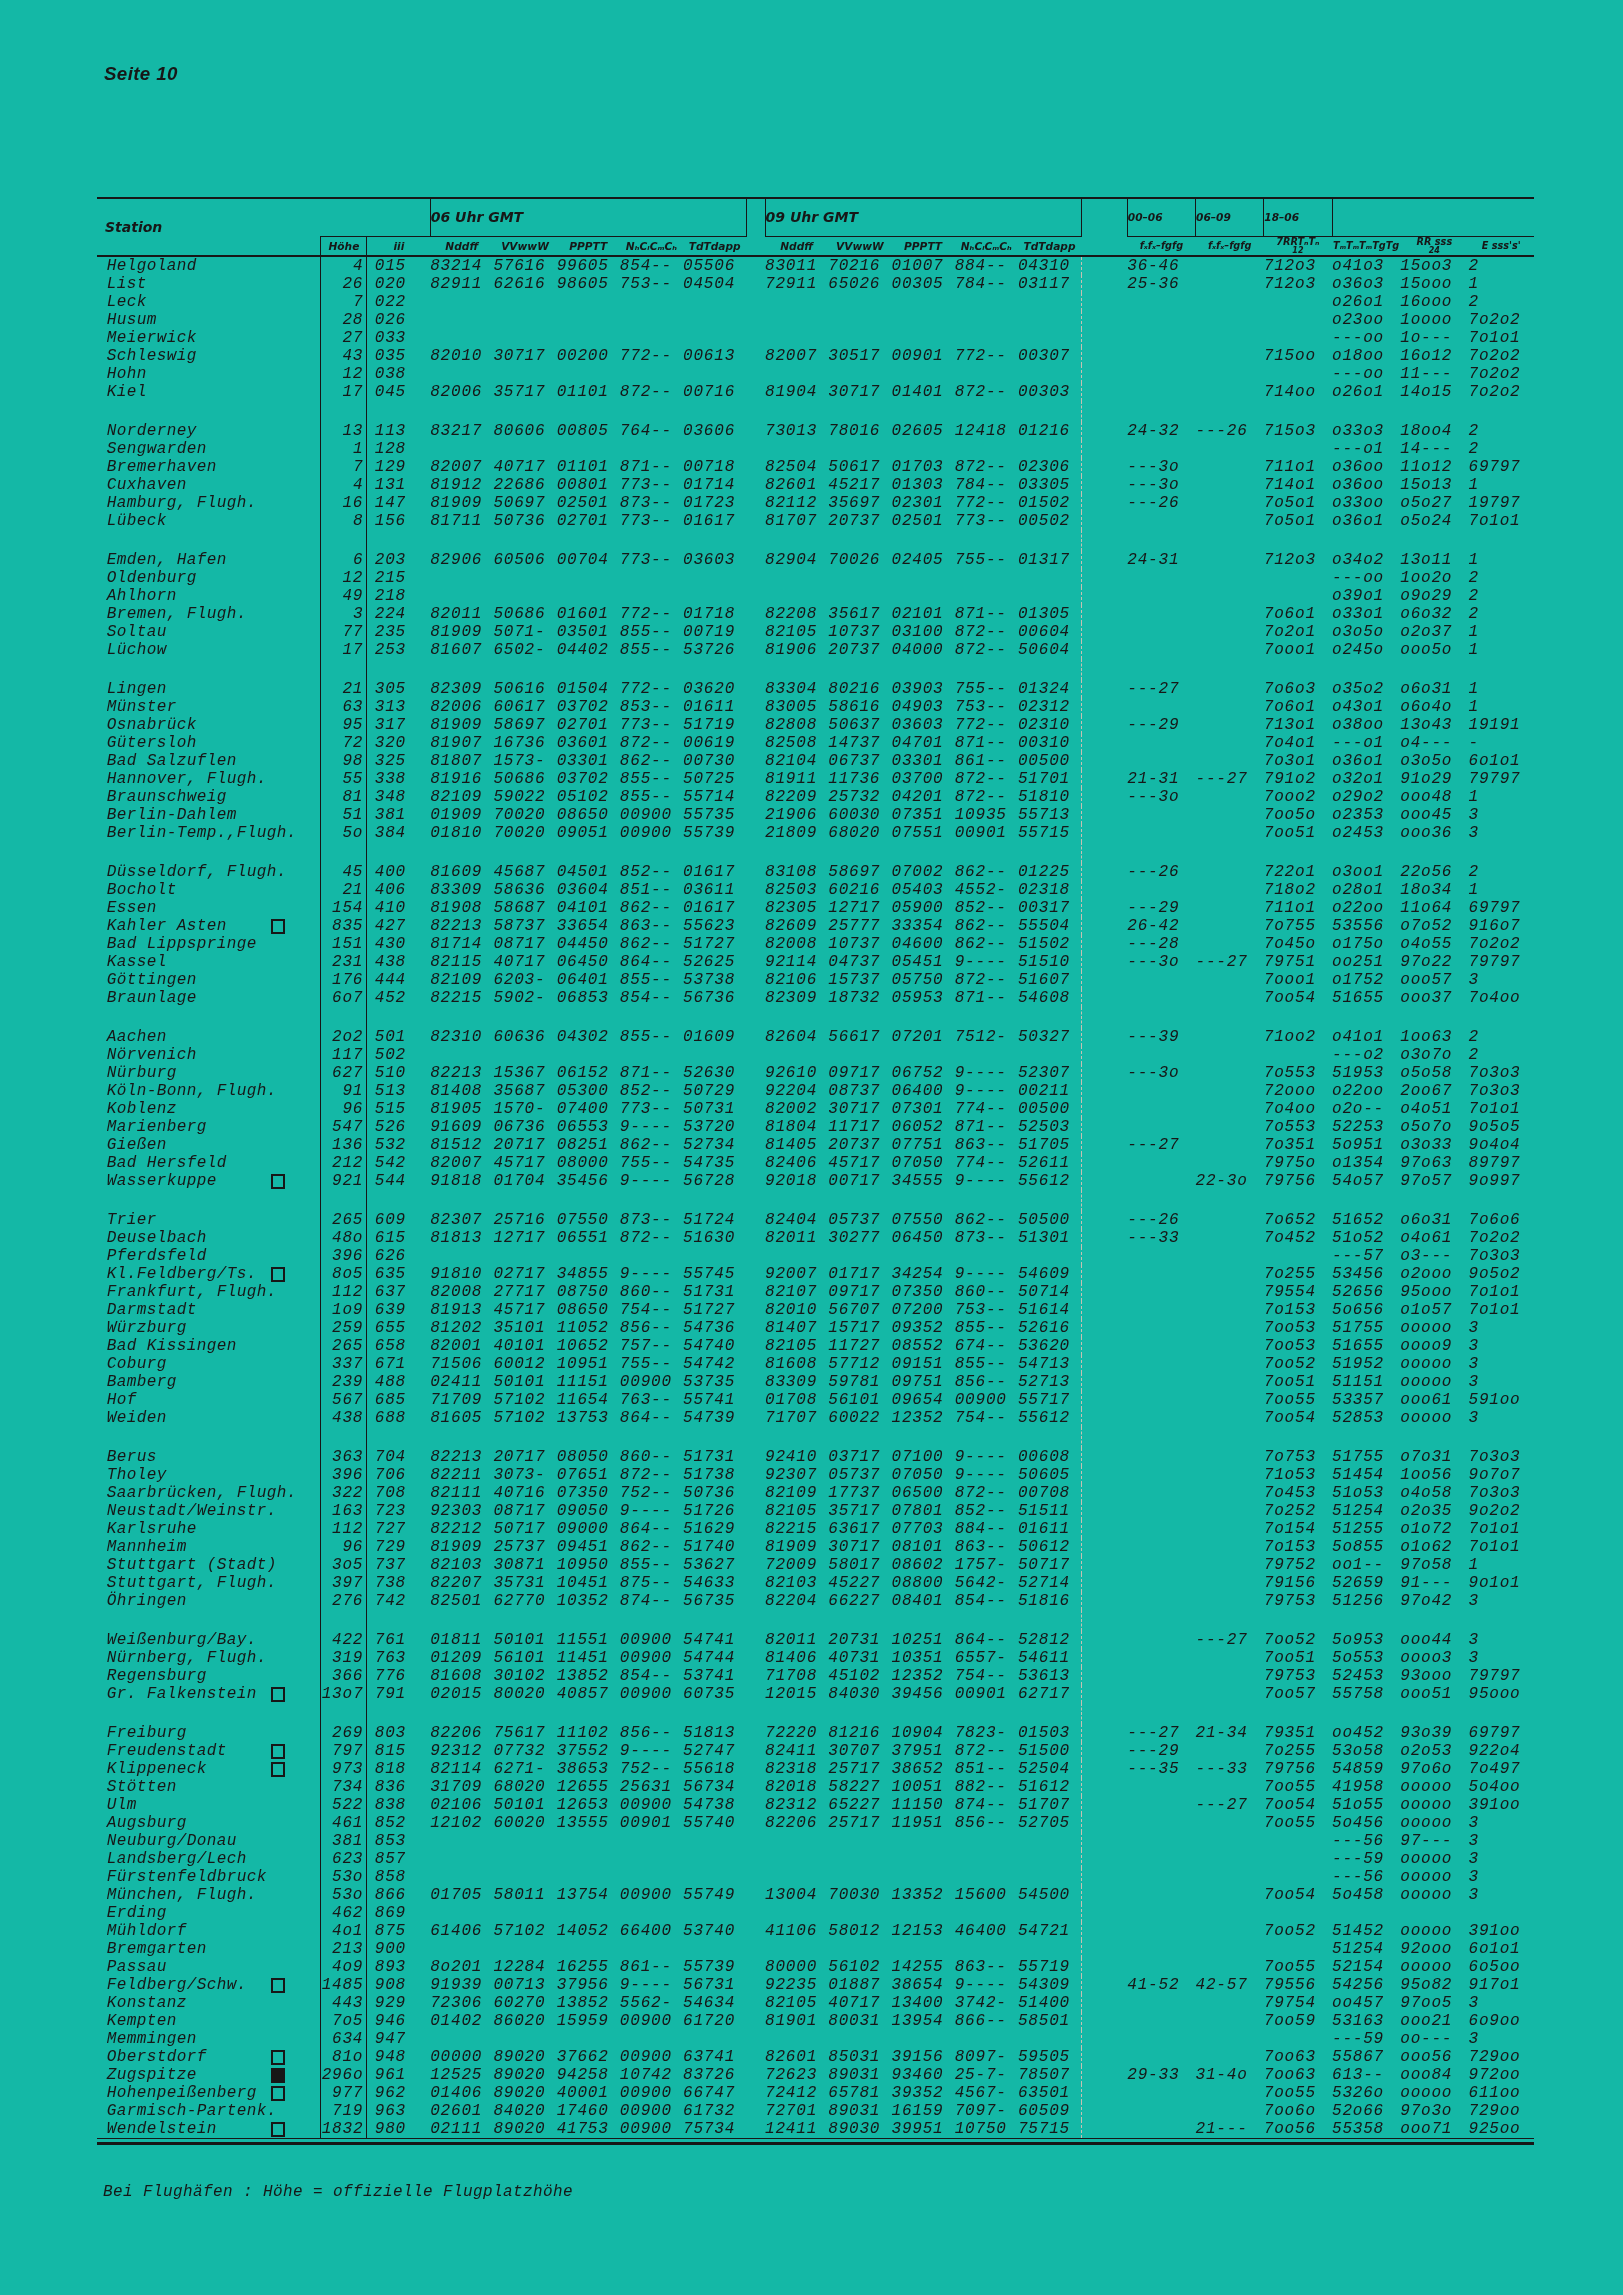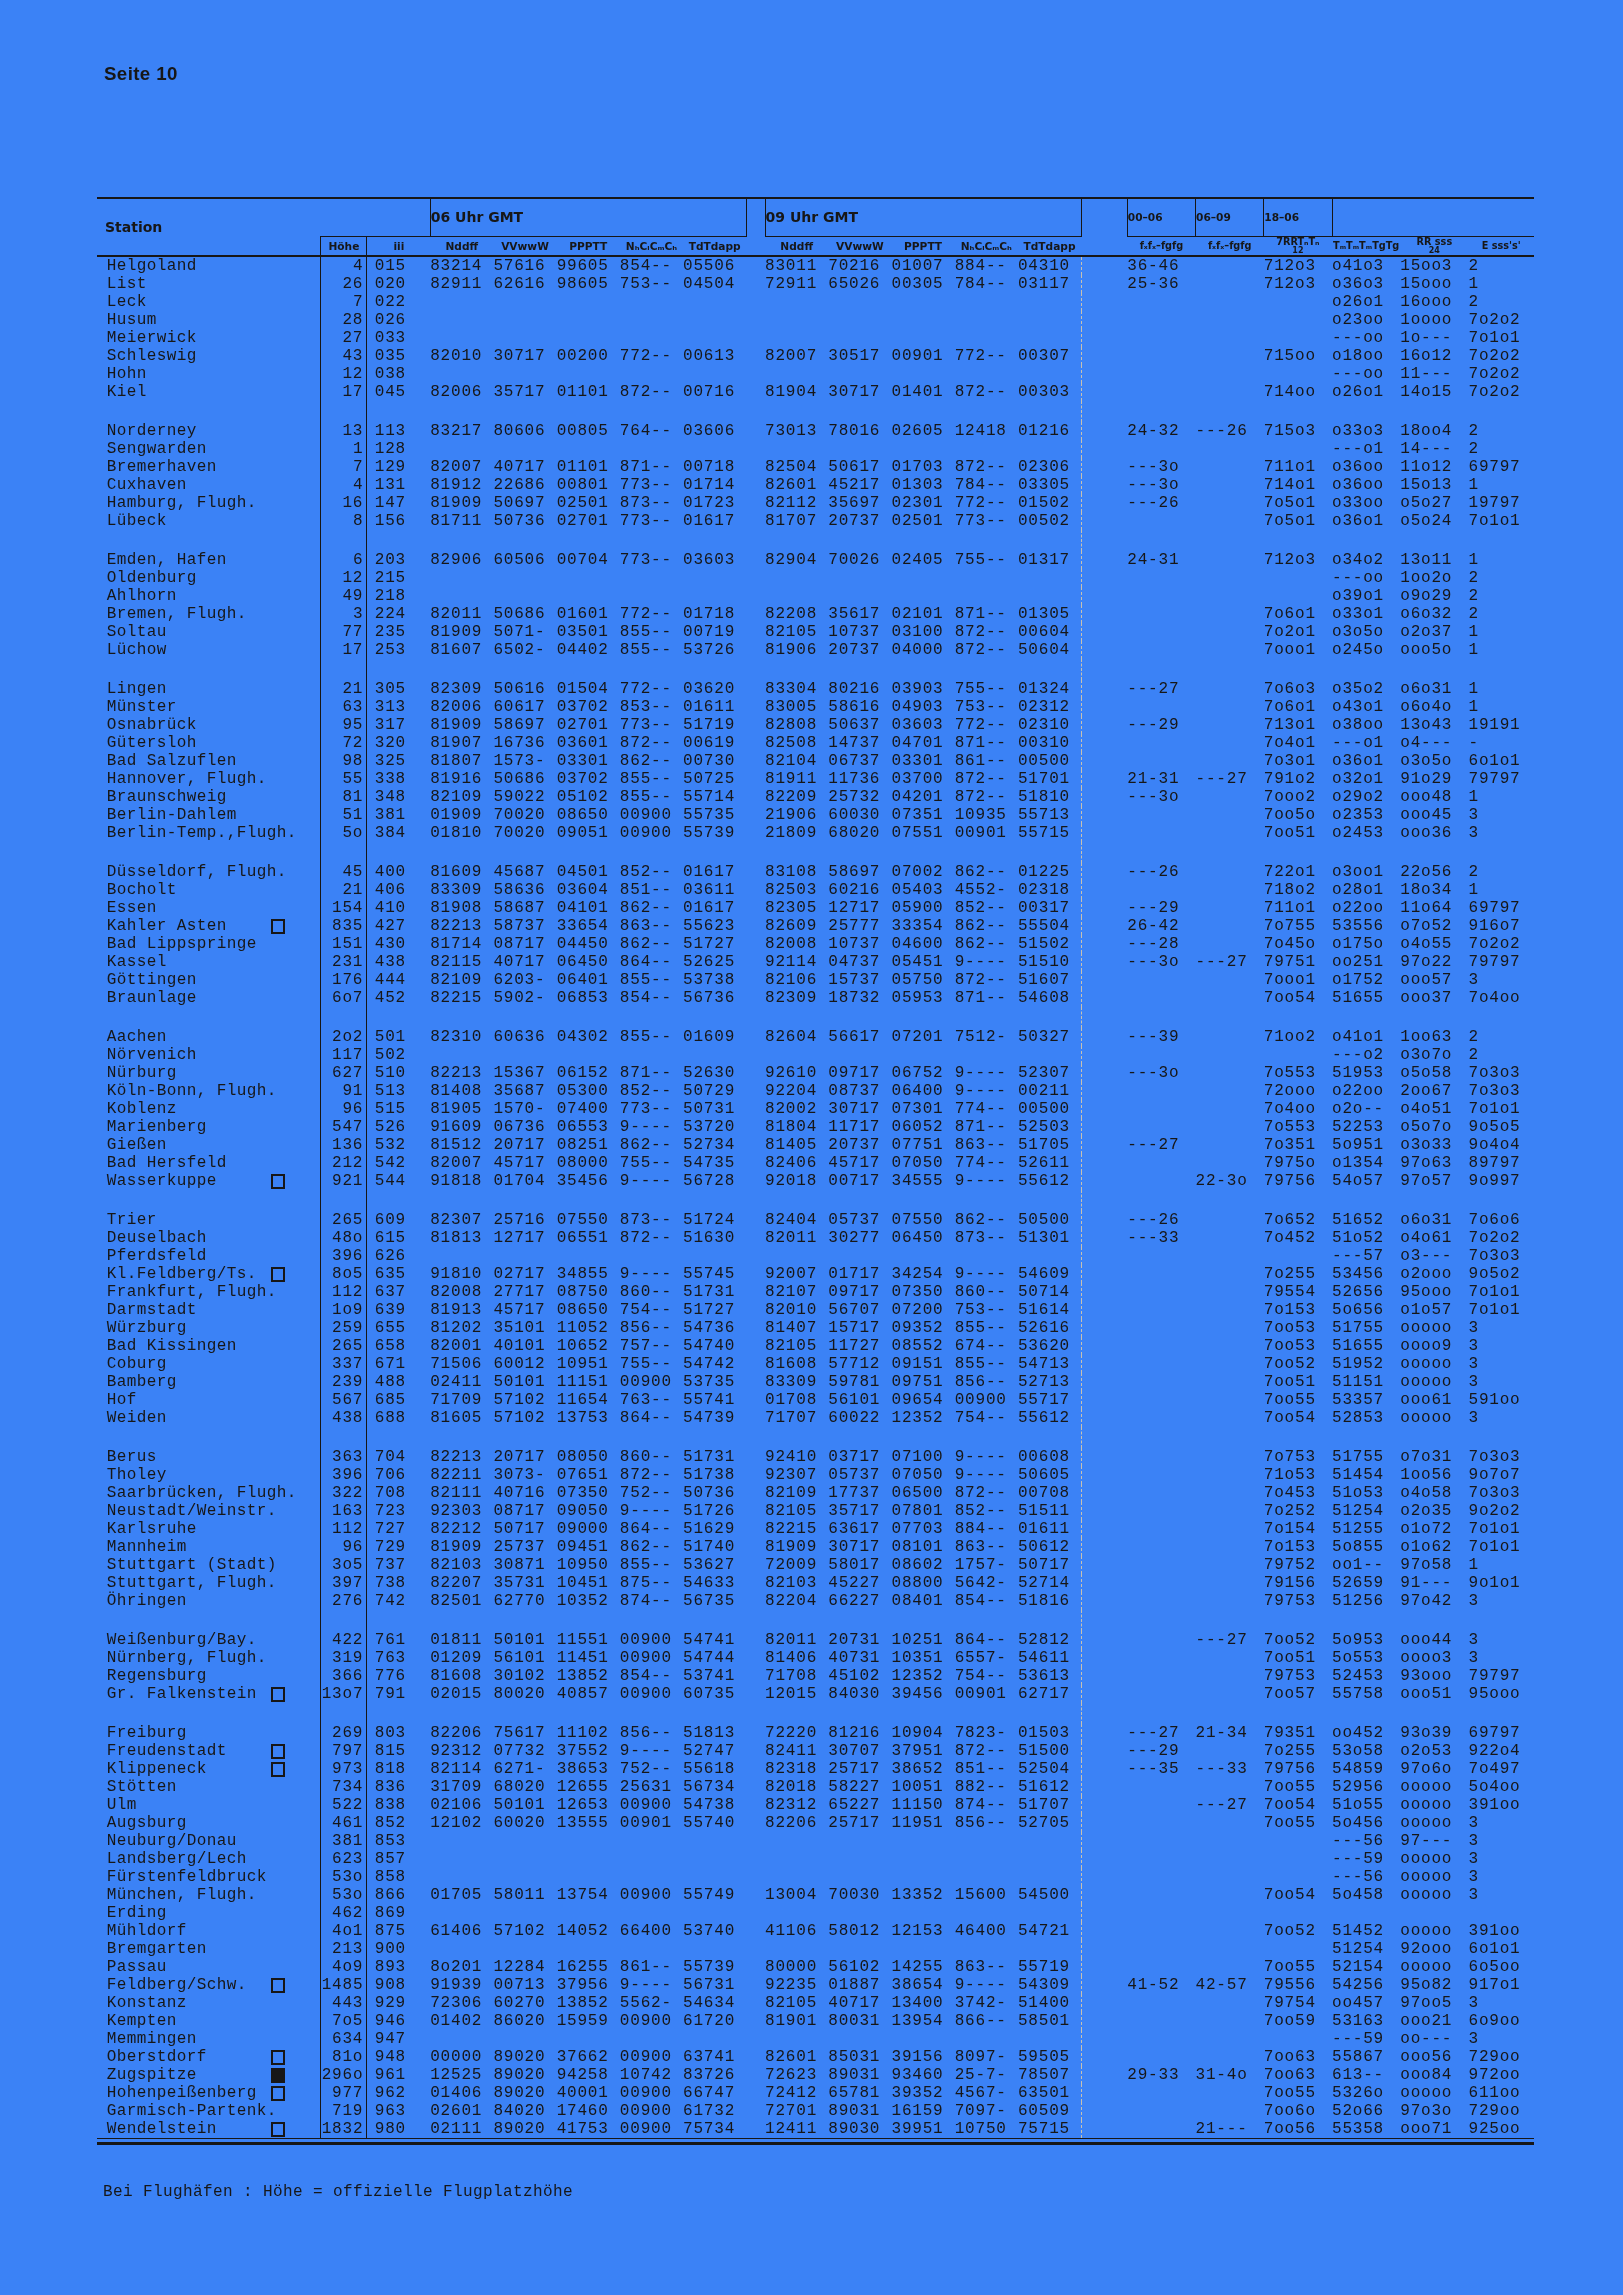--- a/index.html
+++ b/index.html
@@ -1,17 +1,17 @@
 <!DOCTYPE html>
 <html style="font-size:13px"><head>
 <meta charset="utf-8">
 <style>
   html,body{margin:0;padding:0;background:#d9d7d1;}
-  .page{position:relative;width:1623px;height:2295px;background:#3b82f6;color:#171717;
-        font-family:"Liberation Mono","DejaVu Sans Mono",monospace;overflow:hidden;}
+  .page{position:relative;width:1623px;height:2295px;background:#14b8a6;color:#171717;
+        font-family:"Liberation Mono","DejaVu Sans Mono",monospace;overflow:hidden;font-style:italic;}
   .seite{position:absolute;left:104px;top:63px;font-family:"Liberation Sans","DejaVu Sans",sans-serif;
          font-weight:700;font-size:18.7px;letter-spacing:0.4px;}
   .title{position:absolute;left:97px;top:146px;width:1437px;text-align:center;
          font-weight:700;font-size:18.7px;letter-spacing:0.4px;}
   .tw{position:absolute;left:97px;top:197px;width:1437px;}
   .rule-top{border-top:2.4px solid #171717;height:0;}
   .rule-bot{border-top:1.6px solid #171717;height:3.2px;border-bottom:3.2px solid #171717;}
   table{border-collapse:collapse;table-layout:fixed;width:1437px;}
   td,th{padding:0;margin:0;white-space:nowrap;overflow:visible;text-align:left;vertical-align:middle;}
   thead th{font-family:"DejaVu Sans","Liberation Sans",sans-serif;font-weight:700;}
@@ -2026,21 +2026,21 @@
             <td class="sp"></td>
             <td class="num">82018</td>
             <td class="num">58227</td>
             <td class="num">10051</td>
             <td class="num">882--</td>
             <td class="num">51612</td>
             <td class="sp2"></td>
             <td class="num"></td>
             <td class="num"></td>
             <td class="num">7oo55</td>
-            <td class="num">52956</td>
+            <td class="num">41958</td>
             <td class="num">ooooo</td>
             <td class="num">5o4oo</td>
           </tr>
           <tr>
             <td class="st"><span>Ulm</span></td>
             <td class="ho">522</td>
             <td class="ii">838</td>
             <td class="num">02106</td>
             <td class="num">50101</td>
             <td class="num">12653</td>

